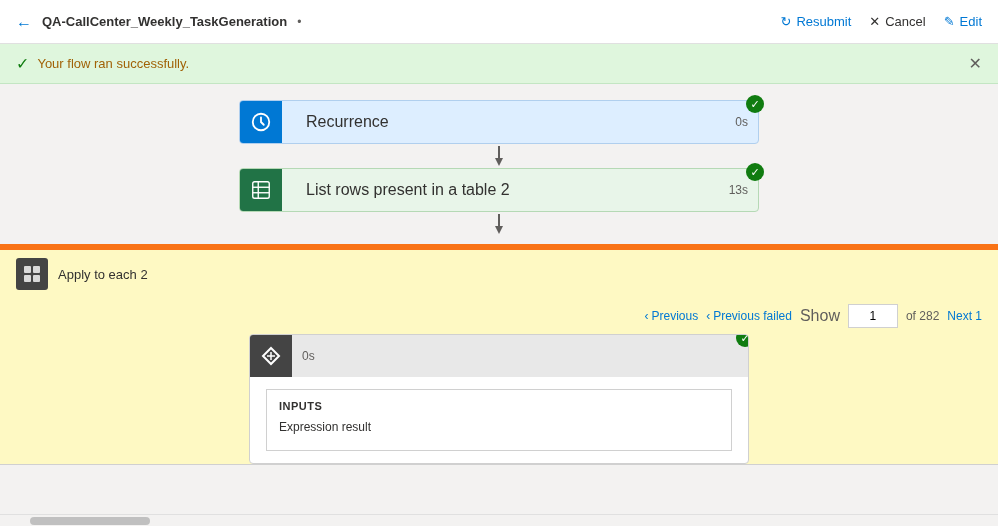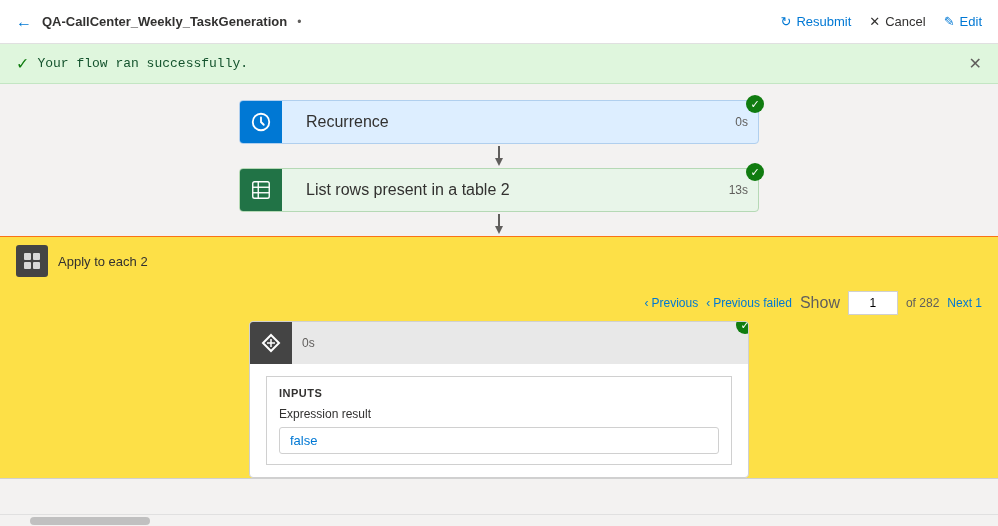--- a/index.html
+++ b/index.html
@@ -67,21 +67,21 @@
       border-bottom: 1px solid #c3e6c3;
       padding: 10px 16px;
       height: 40px;
     }
     .success-banner-left {
       display: flex;
       align-items: center;
       gap: 8px;
     }
     .success-icon { color: #107c10; font-size: 16px; }
-    .success-text { font-size: 13px; color: #14532d; font-family: Liberation Mono, monospace; }
+    .success-text { font-size: 13px; color: #a16207; }
     .close-banner { color: #605e5c; cursor: pointer; font-size: 16px; }
 
     
     .main-content {
       background: #f3f2f1;
       height: calc(526px - 44px - 40px);
       overflow: hidden;
       position: relative;
       display: flex;
       flex-direction: column;
@@ -160,23 +160,24 @@
       display: flex;
       align-items: center;
       justify-content: center;
       height: 24px;
     }
     .arrow-down svg { color: #605e5c; }
 
     
     .apply-section {
       width: 100%;
-      background: #fde047;
-      border-top: 1px solid #f97316;
+      background: #fef9c3;
+      border-top: 6px solid #f97316;
       border-bottom: 1px solid #d0d0d0;
+      margin-top: 8px;
     }
     .apply-header {
       display: flex;
       align-items: center;
       gap: 10px;
       padding: 8px 16px;
     }
     .apply-icon {
       width: 32px;
       height: 32px;
@@ -443,21 +444,20 @@
               <line x1="10" y1="6" x2="10" y2="14" stroke="white" stroke-width="1.5"></line>
             </svg>
           </div>
           <span class="condition-time">0s</span>
           <div class="condition-check">✓</div>
         </div>
         <div class="condition-body">
           <div class="inputs-section">
             <div class="inputs-label">INPUTS</div>
             <div class="expr-label">Expression result</div>
-            <div class="expr-value">false</div>
           </div>
         </div>
       </div>
     </div>
   </div>
 
   <div class="scroll-area">
     <div class="scroll-thumb"></div>
   </div>
 </div>

